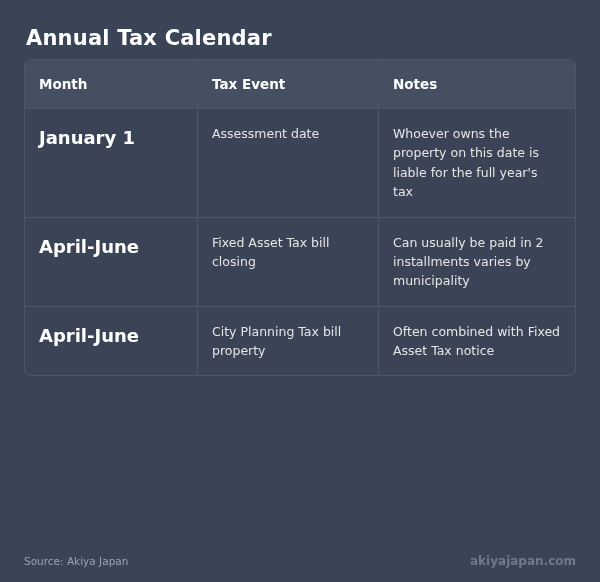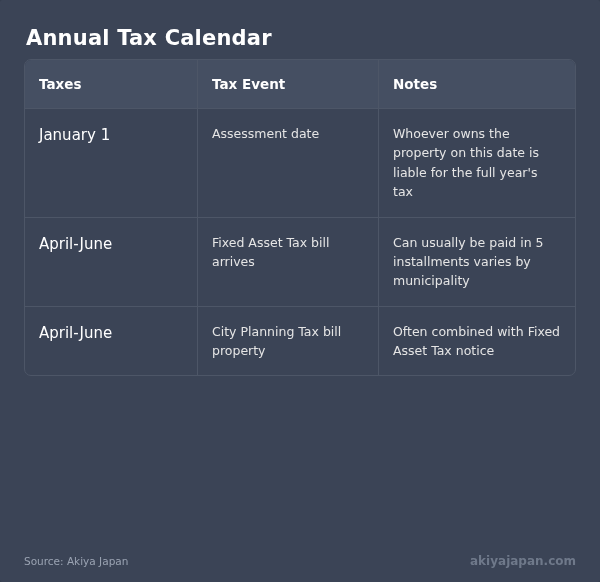--- a/index.html
+++ b/index.html
@@ -64,22 +64,22 @@
     border-right: 1px solid #4d5667;
     line-height: 1.55;
   }
   thead th:nth-child(1), tbody td:nth-child(1) { width: 144px; }
   thead th:nth-child(2), tbody td:nth-child(2) { width: 152px; }
   thead th:nth-child(3), tbody td:nth-child(3) { border-right: none; }
   thead th:nth-child(1), thead th:nth-child(2) { border-right: 1px solid #4d5667; }
   tbody tr:last-child td { border-bottom: none; }
   tbody td.month {
     color: #ffffff;
-    font-weight: normal;
-    font-size: 15px;
+    font-weight: bold;
+    font-size: 18px;
   }
   .footer {
     position: absolute;
     left: 24px;
     right: 24px;
     bottom: 14px;
     display: flex;
     justify-content: space-between;
     align-items: baseline;
     gap: 18px;
@@ -98,35 +98,35 @@
 </head>
 <body>
 
 <div class="card">
   <h1 class="title">Annual Tax Calendar</h1>
 
   <div class="table-wrap">
     <table>
       <thead>
         <tr>
-          <th>Taxes</th>
+          <th>Month</th>
           <th>Tax Event</th>
           <th>Notes</th>
         </tr>
       </thead>
       <tbody>
         <tr>
           <td class="month">January 1</td>
           <td>Assessment date</td>
           <td>Whoever owns the property on this date is liable for the full year's tax</td>
         </tr>
         <tr>
           <td class="month">April-June</td>
-          <td>Fixed Asset Tax bill arrives</td>
-          <td>Can usually be paid in 5 installments varies by municipality</td>
+          <td>Fixed Asset Tax bill closing</td>
+          <td>Can usually be paid in 2 installments varies by municipality</td>
         </tr>
         <tr>
           <td class="month">April-June</td>
           <td>City Planning Tax bill property</td>
           <td>Often combined with Fixed Asset Tax notice</td>
         </tr>
       </tbody>
     </table>
   </div>
 

